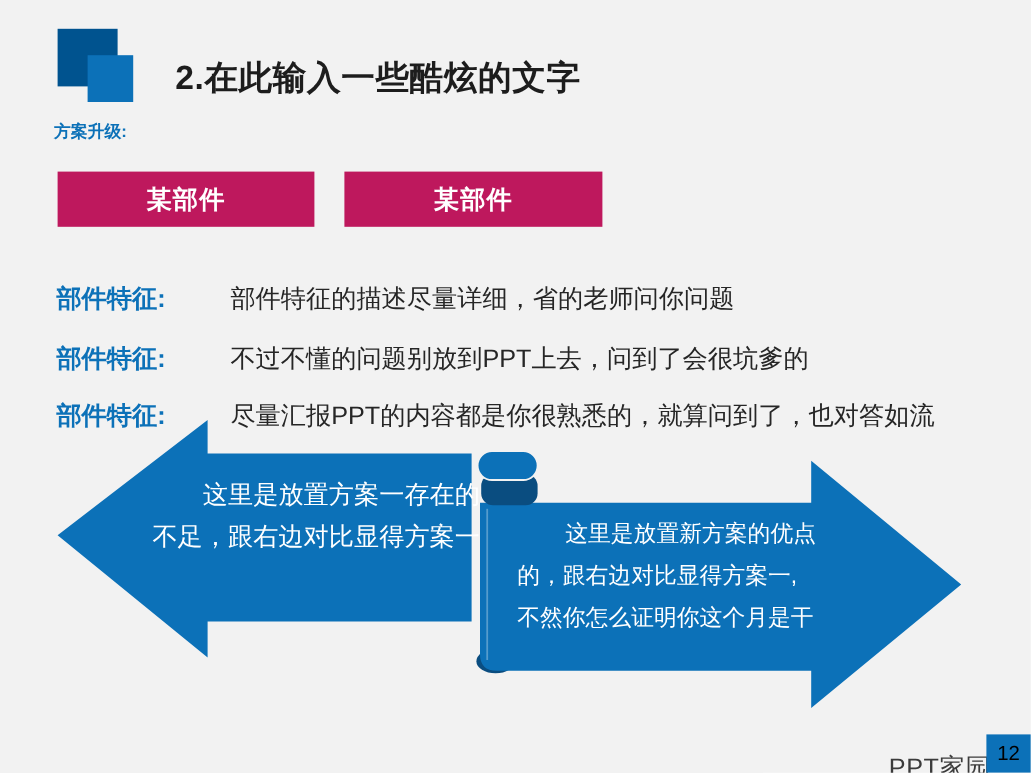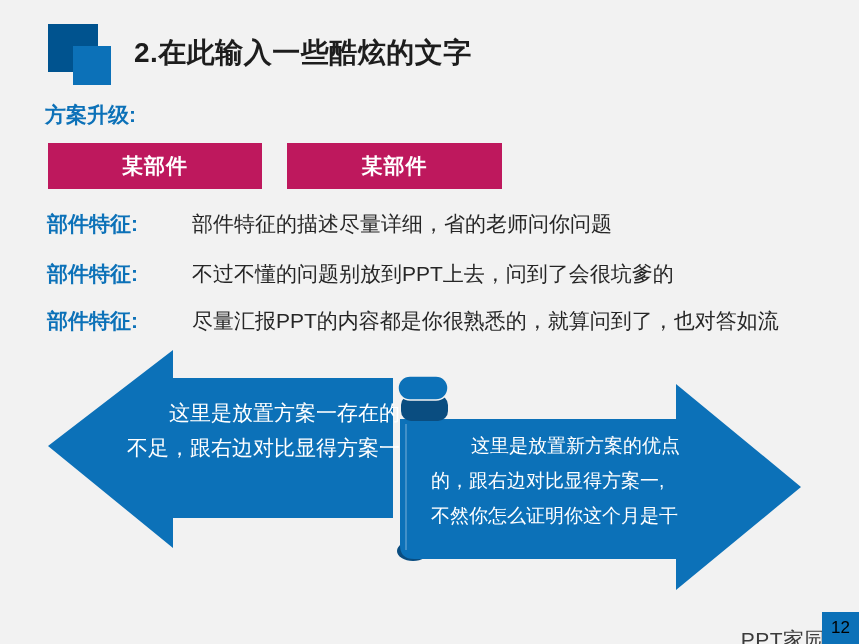--- a/index.html
+++ b/index.html
@@ -10,36 +10,36 @@
     overflow:hidden;
     font-family:"Liberation Sans",sans-serif;
   }
   .abs{position:absolute;}
 
   
   .sq-back{left:48px;top:24px;width:50px;height:48px;background:#00538f;}
   .sq-front{left:73px;top:46px;width:38px;height:39px;background:#0c71b8;}
   .title{
     left:134px;top:36px;height:34px;display:flex;align-items:center;
-    font-size:28px;font-weight:bold;color:#1d1d1d;margin:0;letter-spacing:.5px;
+    font-size:28px;font-weight:bold;color:#1d1d1d;margin:12px;letter-spacing:.5px;
   }
 
   .section-label{
-    left:45px;top:101px;font-size:21px;font-weight:bold;color:#0c71b8;
+    left:45px;top:101px;font-size:14px;font-weight:bold;color:#0c71b8;
   }
 
   .part-btn{
     top:143px;height:46px;background:#be185d;
     display:flex;align-items:center;justify-content:center;
   }
   .part-btn.b1{left:48px;width:214px;}
   .part-btn.b2{left:287px;width:215px;}
   .part-btn span{color:#ffffff;font-size:21px;font-weight:bold;letter-spacing:1px;}
 
-  .feature-row{left:0;width:859px;height:24px;}
+  .feature-row{left:0;width:859px;height:24px;margin-top:25px;}
   .feature-row .f-label{
     position:absolute;left:47px;font-size:21px;font-weight:bold;color:#0c71b8;
   }
   .feature-row .f-text{
     position:absolute;left:192px;font-size:21px;color:#262626;white-space:nowrap;
   }
   .feature-row.r1{top:210px;}
   .feature-row.r2{top:260px;}
   .feature-row.r3{top:307px;}
 

